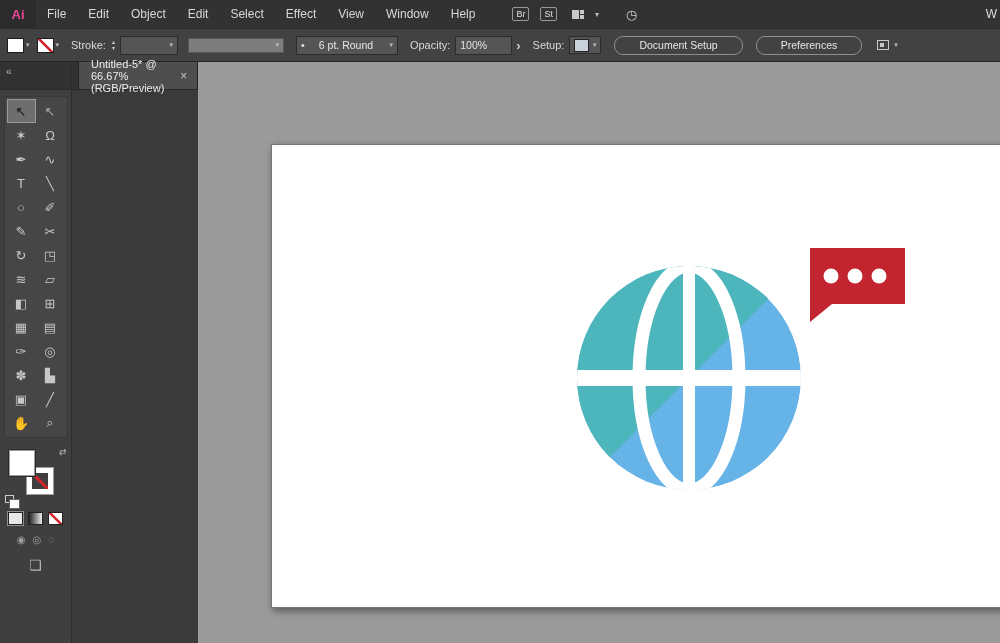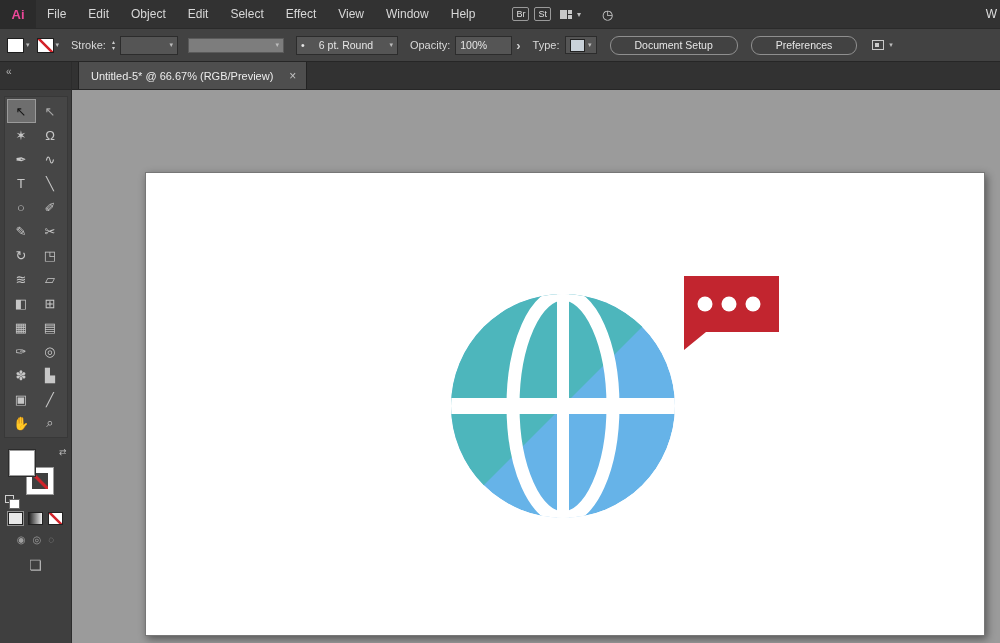--- a/index.html
+++ b/index.html
@@ -4,21 +4,21 @@
 <style>
   *{box-sizing:border-box;margin:0;padding:0}
   html,body{width:1000px;height:643px;overflow:hidden}
   body{font-family:"Liberation Sans",sans-serif;background:#3a3a3a}
   .app{width:1000px;height:643px;display:flex;flex-direction:column;user-select:none}
 
   
   .menubar{flex:0 0 28px;height:28px;background:#323232;display:flex;align-items:center;color:#d8d8d8;font-size:12px}
   .logo{width:36px;height:28px;display:flex;align-items:center;justify-content:center;color:#ec4899;font-weight:bold;font-size:13px;background:#2b2b2b}
   .menu-item{padding:0 11px;height:28px;line-height:28px;cursor:default}
-  .mb-icons{display:flex;align-items:center;margin-left:26px;gap:5px}
+  .mb-icons{display:flex;align-items:center;margin-left:26px;gap:11px}
   .mini-btn{border:1px solid #9a9a9a;border-radius:2px;font-size:9px;padding:1px 3px;color:#e0e0e0}
   .ws-grid{display:inline-grid;grid-template-columns:7px 4px;grid-template-rows:4px 4px;gap:1px;margin-left:4px}
   .ws-grid i{background:#c9c9c9;display:block}
   .ws-grid i.tall{grid-row:1/3}
   .chev{font-size:8px;color:#bdbdbd}
   .gauge{font-size:13px;color:#c9c9c9;margin-left:16px}
   .spacer{flex:1}
   .win-hint{padding-right:3px;color:#dedede}
 
   
@@ -60,21 +60,21 @@
   .fs-default::after{content:"";position:absolute;left:3px;top:3px;width:9px;height:8px;background:#fff;border:1px solid #666}
 
   .color-modes{display:flex;justify-content:center;gap:5px;margin-top:8px}
   .cm{width:15px;height:13px;border:1px solid #222}
   .cm.color{background:#e8e8e8;outline:1px solid #8f8f8f}
   .cm.gradient{background:linear-gradient(90deg,#222,#eee)}
   .cm.none{background:linear-gradient(45deg,#fff 40%,#d2232a 46%,#d2232a 54%,#fff 60%)}
   .draw-modes{display:flex;justify-content:center;gap:7px;margin-top:9px;color:#9f9f9f;font-size:10px}
   .screen-mode{text-align:center;margin-top:12px;color:#b5b5b5;font-size:14px}
 
-  .content{flex:1;display:flex;flex-direction:column;min-width:0}
+  .content{flex:1;display:flex;flex-direction:row;min-width:0}
   .tabbar{flex:0 0 28px;height:28px;background:#323232;display:flex;align-items:stretch;border-bottom:1px solid #272727}
   .tab{display:flex;align-items:center;gap:16px;background:#4e4e4e;color:#ececec;font-size:11px;padding:0 10px 0 12px;margin-left:6px;border-left:1px solid #232323;border-right:1px solid #232323}
   .tab-close{color:#c2c2c2;font-size:12px}
   .canvas{flex:1;background:#9b9b9b;position:relative;overflow:hidden}
   .artboard{position:absolute;left:73px;top:82px;width:840px;height:464px;background:#fff;border:1px solid #777;box-shadow:2px 3px 8px rgba(0,0,0,.45)}
   svg.art{display:block}
 </style>
 </head>
 <body>
 
@@ -127,21 +127,21 @@
     <span class="combo brush">
       <span>•</span>
       <span>6 pt. Round</span>
       <span class="dd">▾</span>
     </span>
     <span class="ctl-label">Opacity:</span>
     <span class="combo opacity">
       <span>100%</span>
     </span>
     <span class="panel-arrow">›</span>
-    <span class="ctl-label">Type:</span>
+    <span class="ctl-label">Setup:</span>
     <span class="combo stylesw">
       <span class="style-chip"></span>
       <span class="dd">▾</span>
     </span>
     <button class="btn">Document Setup</button>
     <button class="btn">Preferences</button>
     <span class="ws2">
       <span class="ws2-box"></span>
       <span class="dd">▾</span>
     </span>

